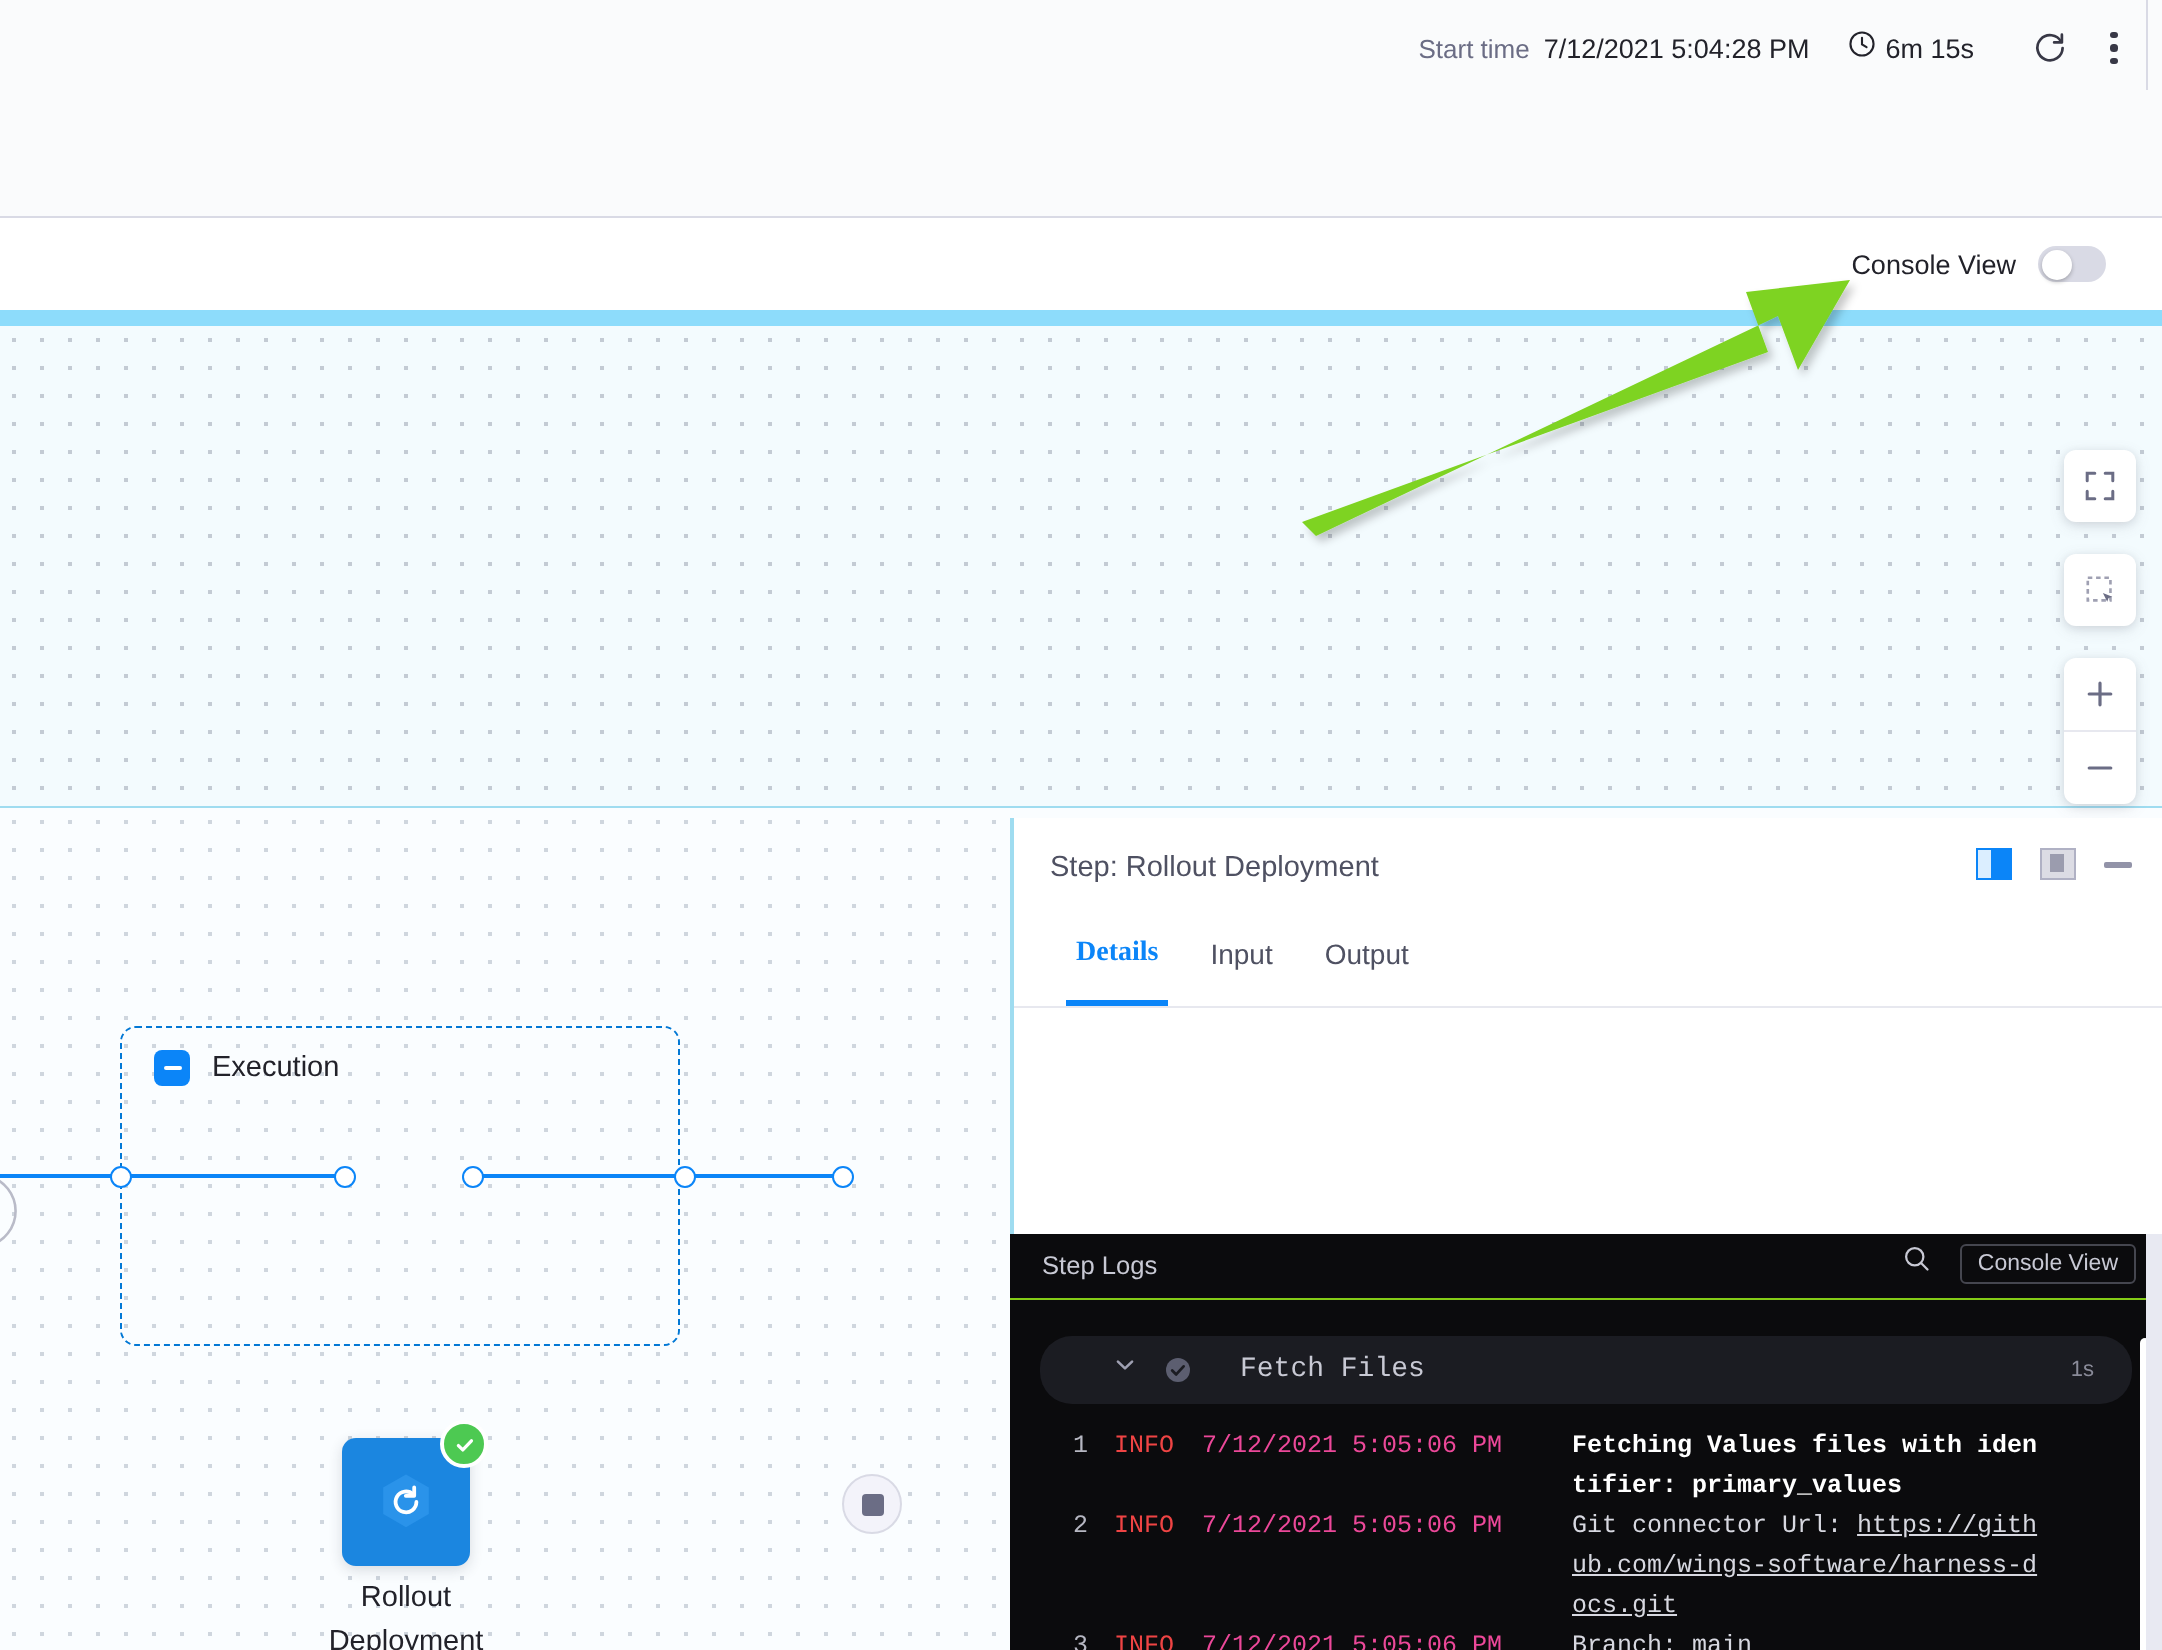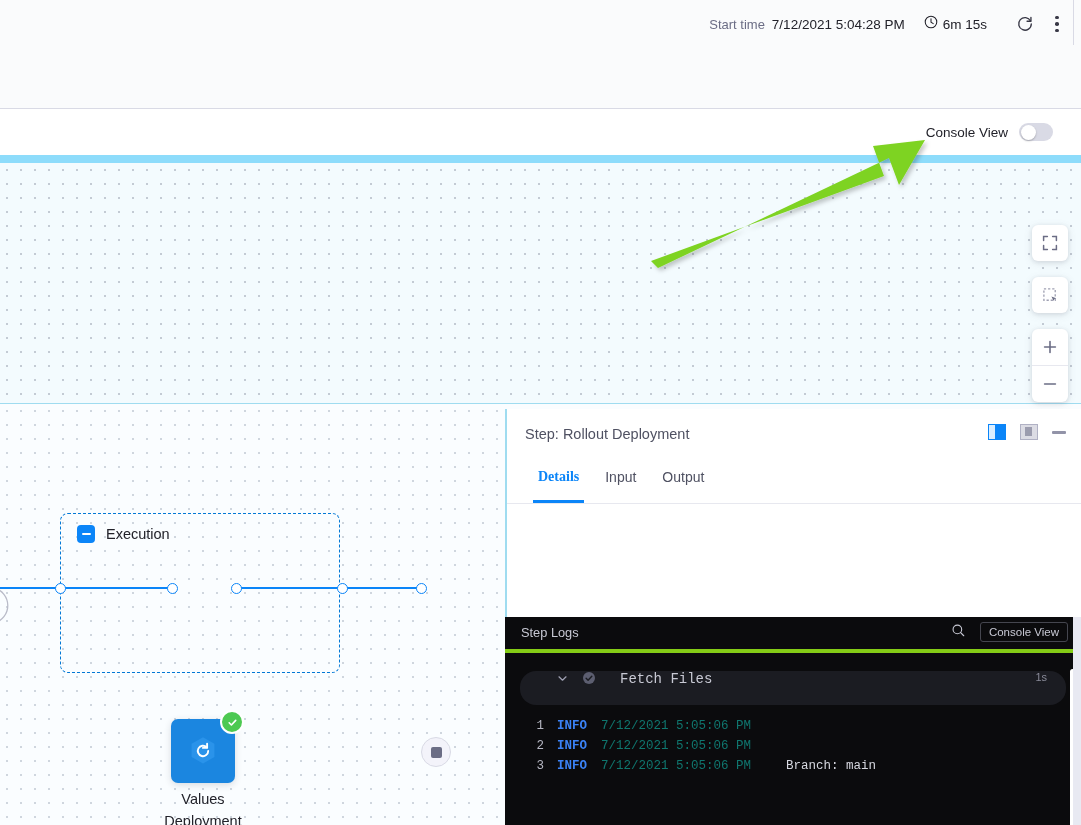--- a/index.html
+++ b/index.html
@@ -166,43 +166,43 @@
   .drow { display: flex; height: 20px; align-items: center; }
   .dk { width: 113px; font-size: 12.8px; color: #6b6d85; font-weight: bold; }
   .dv { font-size: 12.8px; color: #22222a; font-weight: bold; }
 
   
   .logs {
     position: absolute; left: 505px; top: 617px; width: 576px; height: 208px;
     background: #0b0b0d; z-index: 9; overflow: hidden;
   }
   .log-head {
-    height: 32px; border-bottom: 4px solid #84cc16; position: relative;
+    height: 32px; border-bottom: 1px solid #84cc16; position: relative;
   }
   .log-title { position: absolute; left: 16px; top: 8px; font-size: 12.8px; color: #c8c9d4; }
   .log-head-right { position: absolute; right: 13px; top: 5px; display: flex; align-items: center; gap: 14px; }
   .log-cv-btn {
     border: 1px solid #45464f; border-radius: 3px; color: #c8c9d4;
     font-size: 11.5px; padding: 3px 8px; cursor: pointer; background: transparent;
     font-family: "Liberation Sans", sans-serif;
   }
   .sect {
     margin: 18px 15px 0 15px; height: 34px; background: #1b1c22; border-radius: 16px;
-    display: flex; align-items: flex-start; position: relative; padding-left: 24px;
+    display: flex; align-items: center; position: relative; padding-left: 24px;
   }
   .chev { margin-left: 12px; cursor: pointer; }
   .sect-check { margin-left: 13px; width: 14px; height: 14px; }
   .sect-name { margin-left: 24px; font-family: "Liberation Mono", monospace; font-size: 14px; color: #c8c9d4; }
   .sect-dur { position: absolute; right: 19px; font-size: 11px; color: #8a8b99; }
 
   .loglines { margin: 11px 0 0 0; padding-left: 15px; position: relative; }
   .lline { display: flex; font-family: "Liberation Mono", monospace; font-size: 12.5px; line-height: 20px; color: #d7d8e0; }
   .ln { width: 24px; text-align: right; color: #b6b7c2; flex: none; }
-  .lv { width: 44px; padding-left: 13px; color: #3b82f6; flex: none; font-weight: bold; }
-  .lt { width: 185px; color: #0f766e; flex: none; }
+  .lv { width: 44px; padding-left: 13px; color: #ef4444; flex: none; }
+  .lt { width: 185px; color: #ec4899; flex: none; }
   .lm { width: 234px; color: #d7d8e0; word-break: break-all; }
   .lm.bold { font-weight: bold; color: #ffffff; }
   .lnk { text-decoration: underline; color: #d7d8e0; cursor: pointer; }
 
   .log-scrollbar {
     position: absolute; right: 6px; top: 52px; width: 5px; height: 170px;
     background: #ffffff; border-radius: 3px; cursor: pointer;
   }
   .log-right-edge { position: absolute; right: 0; top: 0; width: 8px; height: 208px; background: #e8e9f2; }
 </style>
@@ -301,21 +301,21 @@
         <path d="M23.2 18a5.2 5.2 0 1 1-1.6-3.8" fill="none" stroke="#fff" stroke-width="1.9" stroke-linecap="round"></path>
         <path d="M22.1 10.7v4.2h-4.2" fill="none" stroke="#fff" stroke-width="1.9" stroke-linecap="round" stroke-linejoin="round"></path>
       </svg>
       <span class="step-badge">
         <svg width="11" height="11" viewBox="0 0 12 12">
             <path d="M2.4 6.3l2.4 2.4 4.7-5" fill="none" stroke="#fff" stroke-width="1.8" stroke-linecap="round" stroke-linejoin="round"></path>
           </svg>
       </span>
     </div>
     <div class="step-label">
-      <div>Values</div>
+      <div>Rollout</div>
       <div>Deployment</div>
     </div>
 
     <div class="dot" style="left:55px; top:420px;"></div>
     <div class="dot" style="left:167px; top:420px;"></div>
     <div class="dot" style="left:231px; top:420px;"></div>
     <div class="dot" style="left:337px; top:420px;"></div>
     <div class="dot" style="left:416px; top:420px;"></div>
     <div class="stop-node"></div>
   </div>
@@ -375,25 +375,27 @@
       </span>
       <span class="sect-name">Fetch Files</span>
       <span class="sect-dur">1s</span>
     </div>
 
     <div class="loglines">
       <div class="lline">
         <span class="ln">1</span>
         <span class="lv">INFO</span>
         <span class="lt">7/12/2021 5:05:06 PM</span>
+        <span class="lm bold">Fetching Values files with identifier: primary_values</span>
       </div>
       <div class="lline">
         <span class="ln">2</span>
         <span class="lv">INFO</span>
         <span class="lt">7/12/2021 5:05:06 PM</span>
+        <span class="lm"><span>Git connector Url: </span><span class="lnk">https://github.com/wings-software/harness-docs.git</span></span>
       </div>
       <div class="lline">
         <span class="ln">3</span>
         <span class="lv">INFO</span>
         <span class="lt">7/12/2021 5:05:06 PM</span>
         <span class="lm">Branch: main</span>
       </div>
     </div>
 
     <div class="log-scrollbar"></div>

